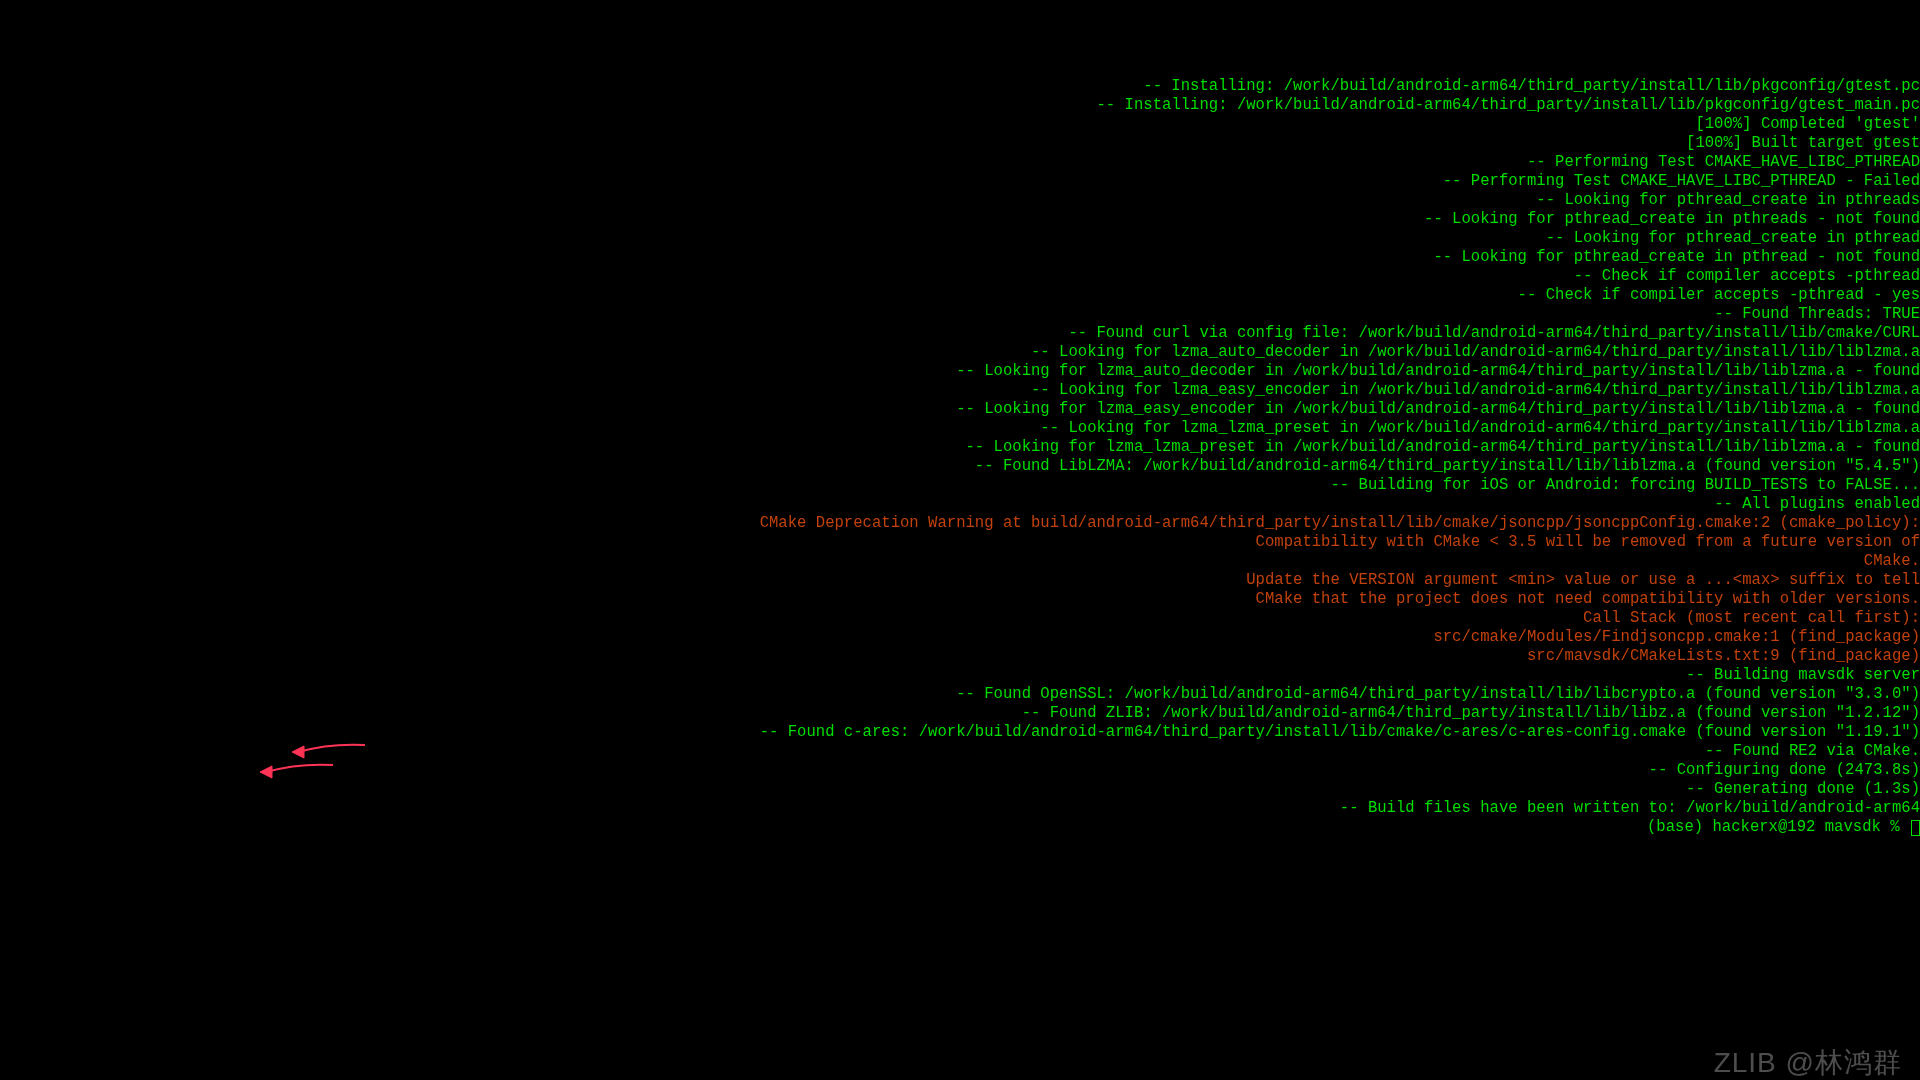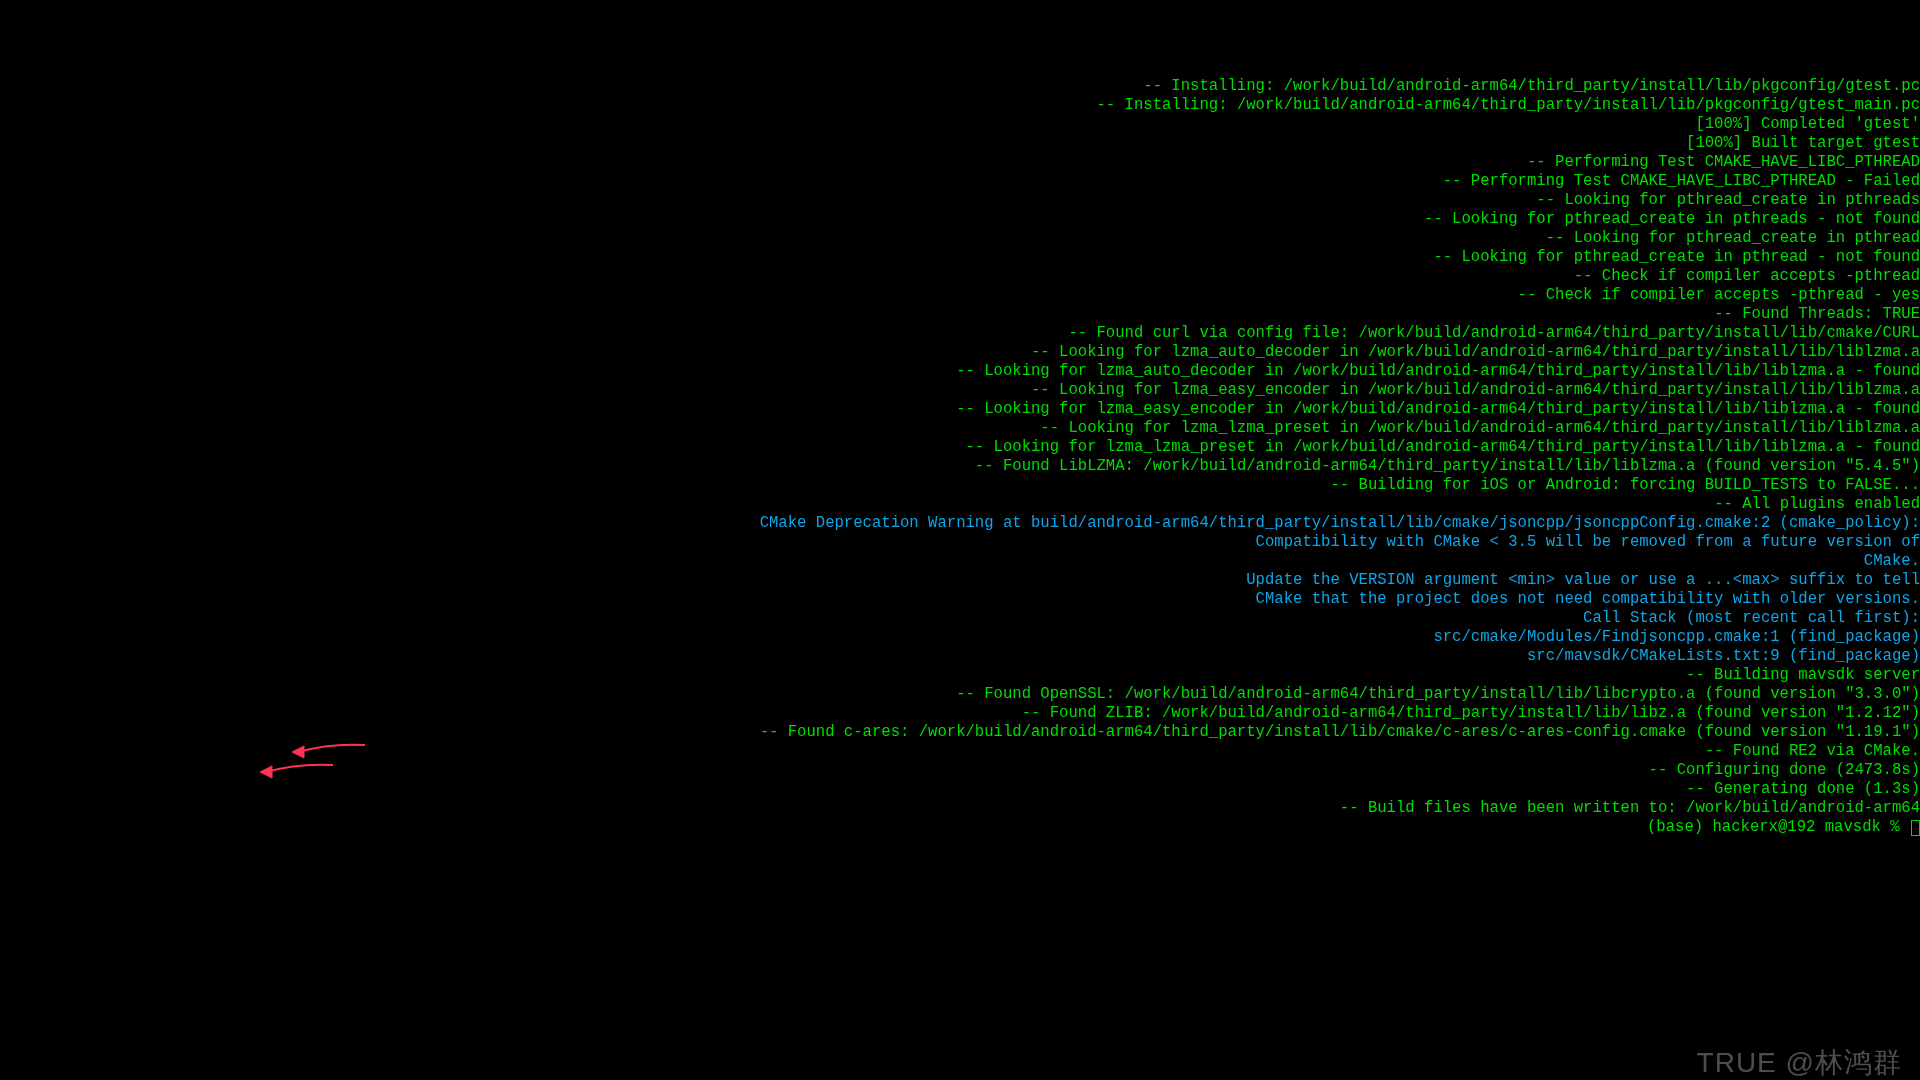--- a/index.html
+++ b/index.html
@@ -10,21 +10,21 @@
     font-size: 15.6px;
     line-height: 19px;
     white-space: pre;
     overflow: hidden;
     width: 1920px;
     height: 1080px;
     position: relative;
     padding-top: 1px;
   }
   .line { display: block; text-align: right; }
-  .yellow { color: #0ea5e9; }
+  .yellow { color: #c2410c; }
   .cursor {
     display: inline-block;
     width: 9px;
     height: 16px;
     border: 1px solid #00dd00;
     vertical-align: text-bottom;
     margin-left: 2px;
   }
   .watermark {
     position: absolute;
@@ -53,16 +53,16 @@
 
 <svg class="arrow" style="left:290px; top:740px;" width="80" height="22">
   <path class="arrow-line" d="M75,5 Q40,3 8,12"></path>
   <polygon points="2,12 14,6 14,18"></polygon>
 </svg>
 <svg class="arrow" style="left:258px; top:760px;" width="80" height="22">
   <path class="arrow-line" d="M75,5 Q40,3 8,12"></path>
   <polygon points="2,12 14,6 14,18"></polygon>
 </svg>
 
-<div class="watermark">TRUE @林鸿群</div>
+<div class="watermark">ZLIB @林鸿群</div>
 
 
 
 
 </body></html>

